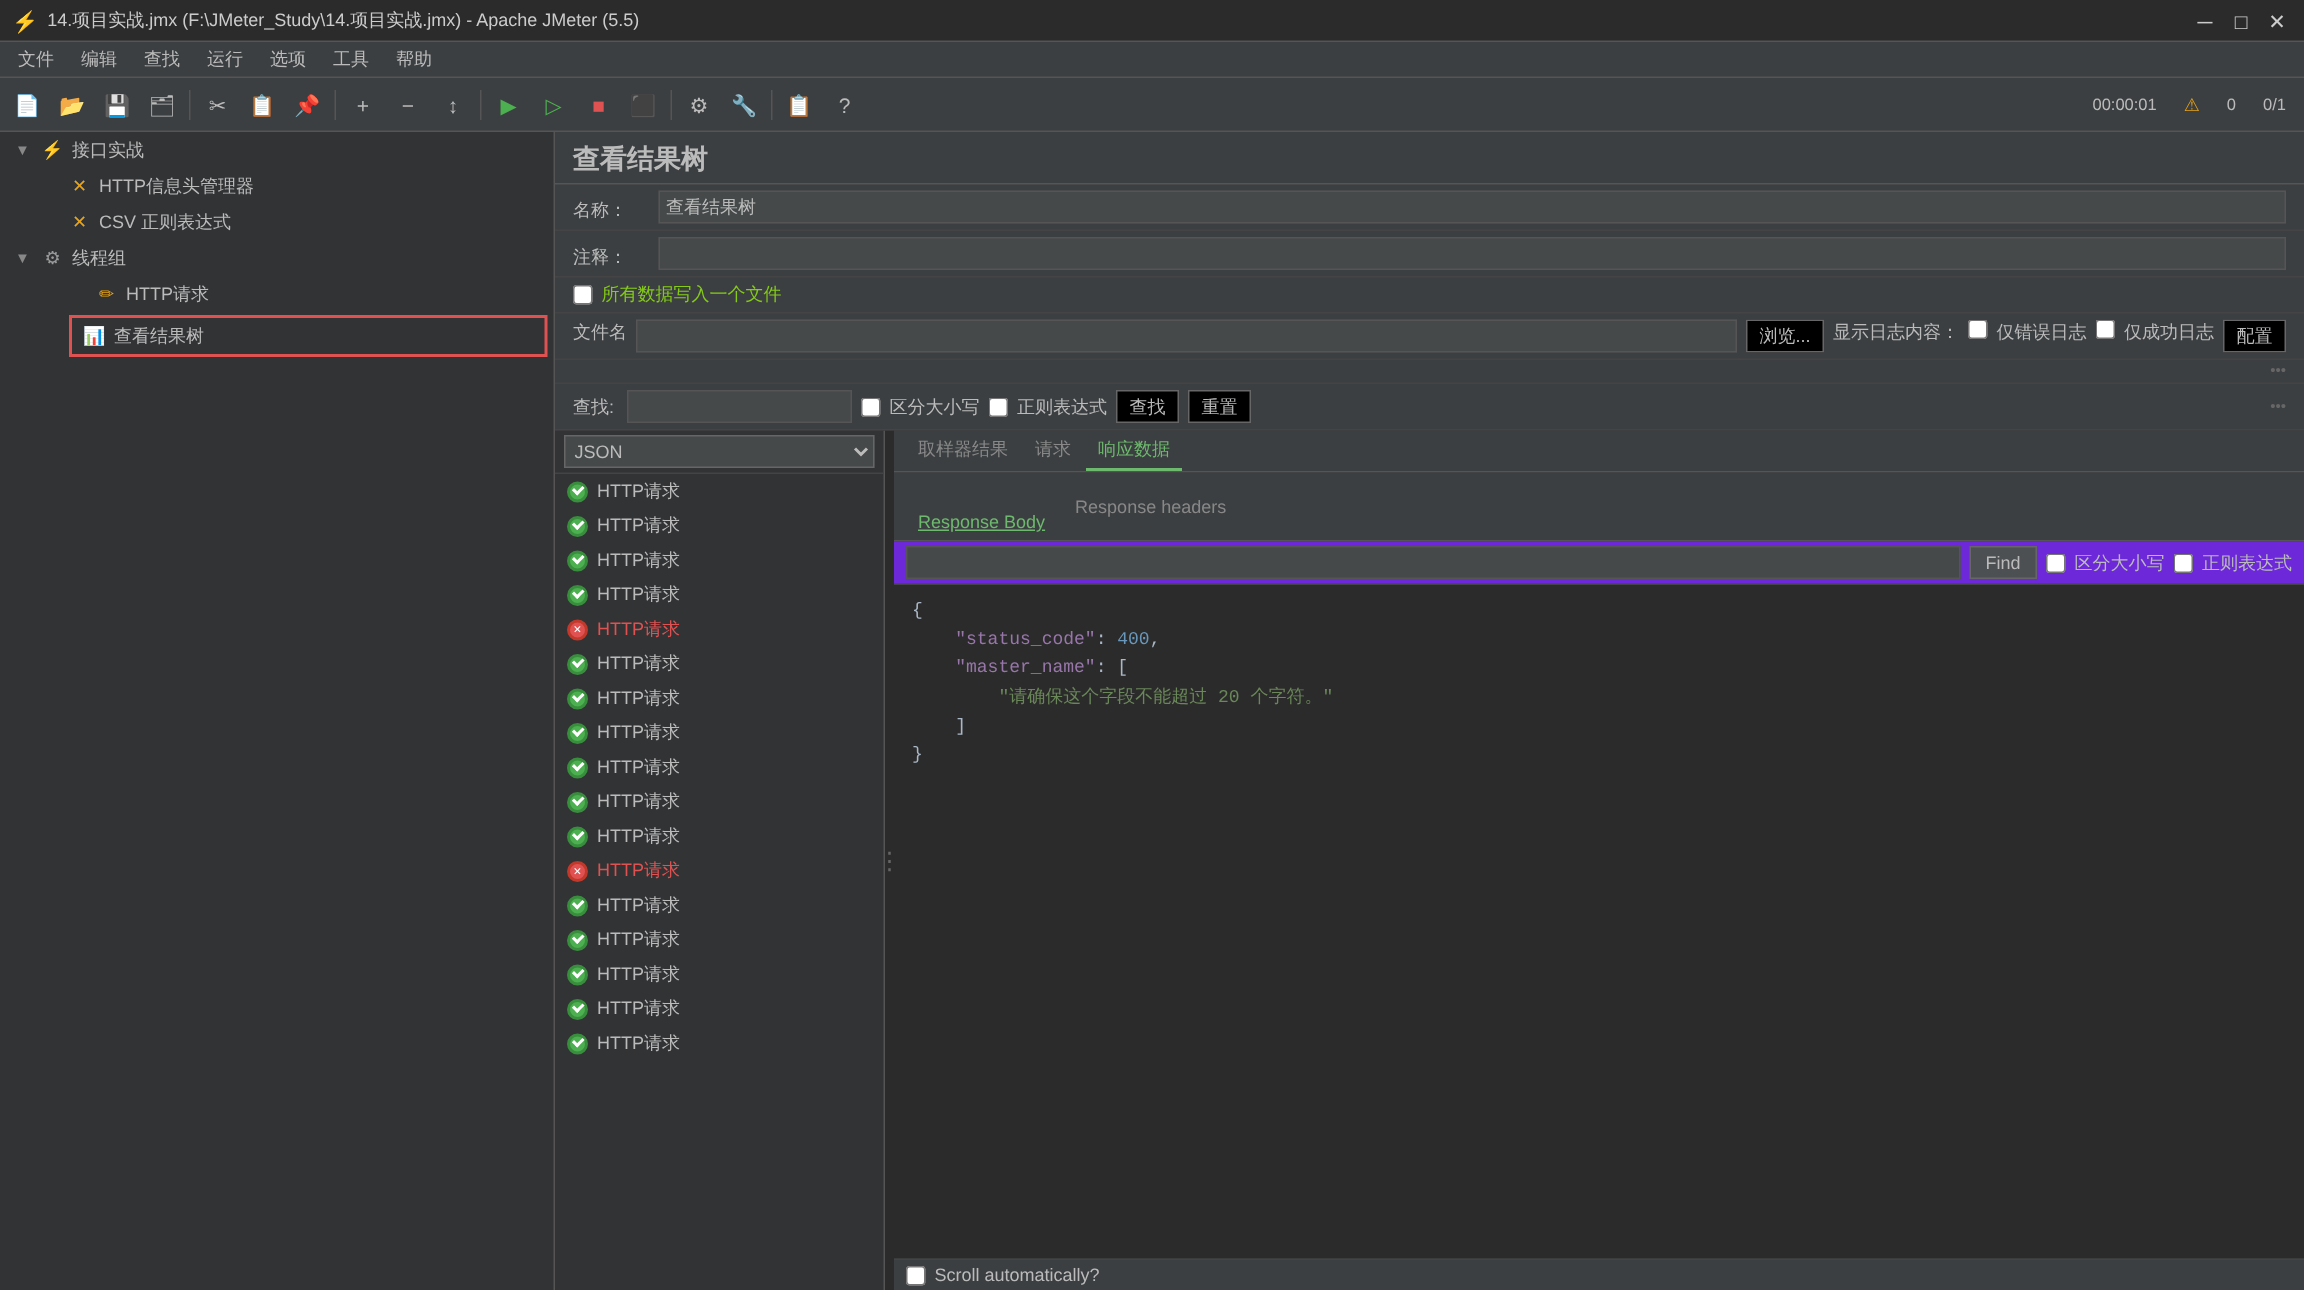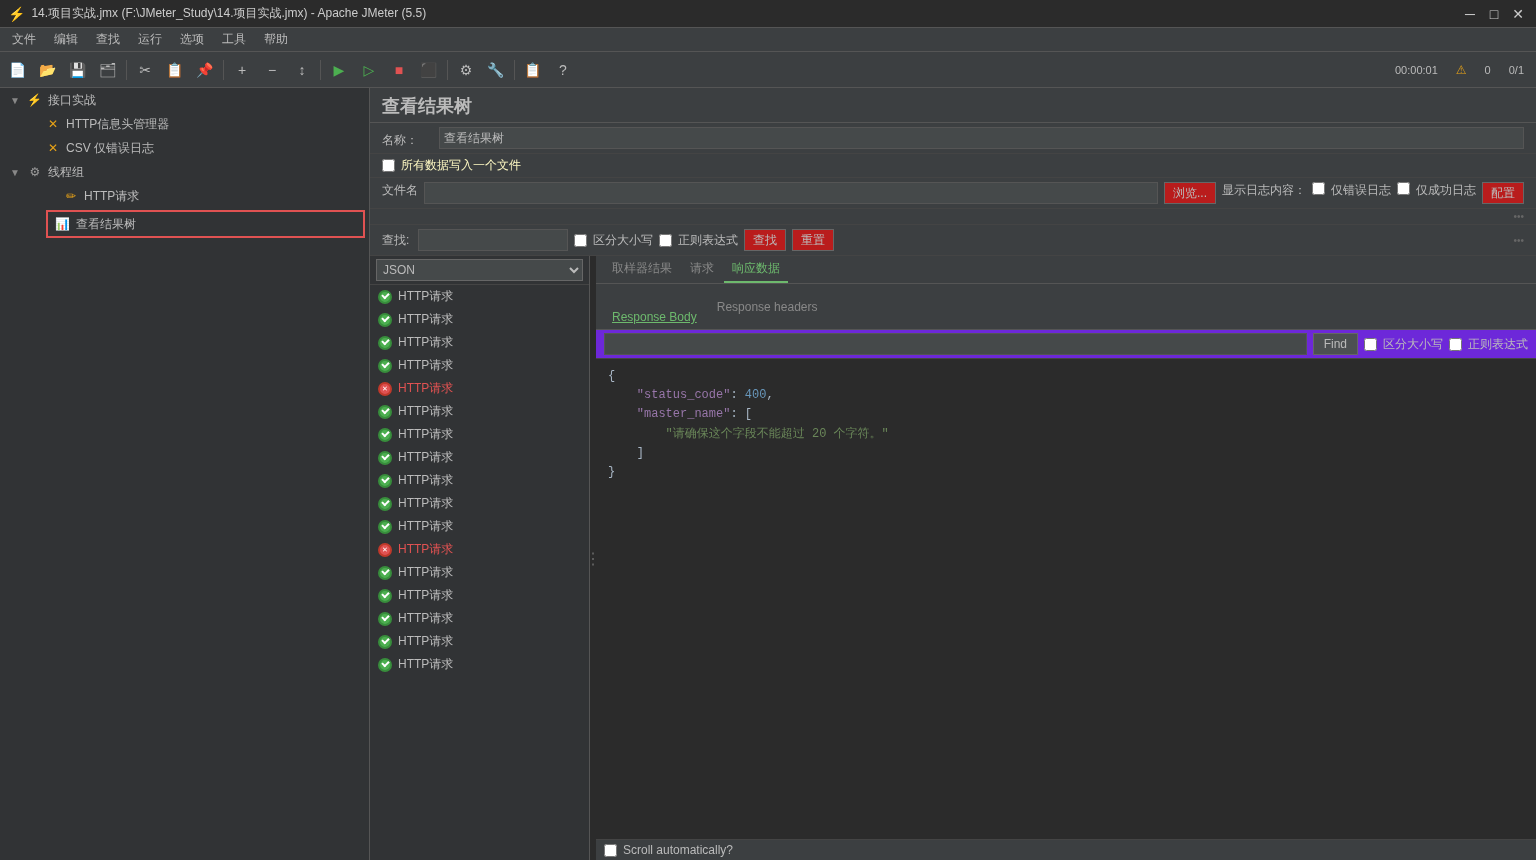--- a/index.html
+++ b/index.html
@@ -205,21 +205,21 @@
       font-size: 12px;
     }
     .checkbox-row {
       display: flex;
       align-items: center;
       padding: 3px 12px;
       gap: 6px;
       border-bottom: 1px solid #444;
     }
     .checkbox-row label {
-      color: #fef9c3;
+      color: #84cc16;
       font-size: 12px;
     }
     .file-row {
       display: flex;
       align-items: flex-start;
       padding: 4px 12px;
       gap: 6px;
       border-bottom: 1px solid #444;
     }
     .file-input {
@@ -227,21 +227,21 @@
       height: 22px;
       background: #45494a;
       border: 1px solid #555;
       color: #bbb;
       padding: 0 4px;
       font-size: 12px;
     }
     .btn {
       height: 22px;
       padding: 0 8px;
-      background: #b91c1c;
+      background: #000000;
       border: 1px solid #666;
       color: #bbb;
       cursor: pointer;
       font-size: 12px;
       font-family: inherit;
     }
 
     
     .search-row {
       display: flex;
@@ -538,21 +538,21 @@
 
     <div class="tree-item tree-indent-2">
       <span class="tree-expand"></span>
       <span class="tree-icon icon-http">✕</span>
       <span>HTTP信息头管理器</span>
     </div>
 
     <div class="tree-item tree-indent-2">
       <span class="tree-expand"></span>
       <span class="tree-icon icon-csv">✕</span>
-      <span>CSV 仅错误日志</span>
+      <span>CSV 正则表达式</span>
     </div>
 
     <div class="tree-item tree-indent-1">
       <span class="tree-expand">▼</span>
       <span class="tree-icon icon-thread-group">⚙</span>
       <span>线程组</span>
     </div>
 
     <div class="tree-item tree-indent-3">
       <span class="tree-expand"></span>
@@ -570,20 +570,24 @@
 
     <div class="panel-header">
       <span class="panel-title">查看结果树</span>
     </div>
 
     <div class="form-row">
       <span class="form-label">名称：</span>
       <input class="form-input" type="text" value="查看结果树" style="">
     </div>
 
+    <div class="form-row">
+      <span class="form-label">注释：</span>
+      <input class="form-input" type="text" style="">
+    </div>
 
     <div class="checkbox-row">
       <input type="checkbox" id="alldata" style="">
       <label for="alldata">所有数据写入一个文件</label>
     </div>
 
     <div class="file-row">
       <span class="form-label">文件名</span>
       <input class="file-input" type="text" style="">
       <button class="btn">浏览...</button>

